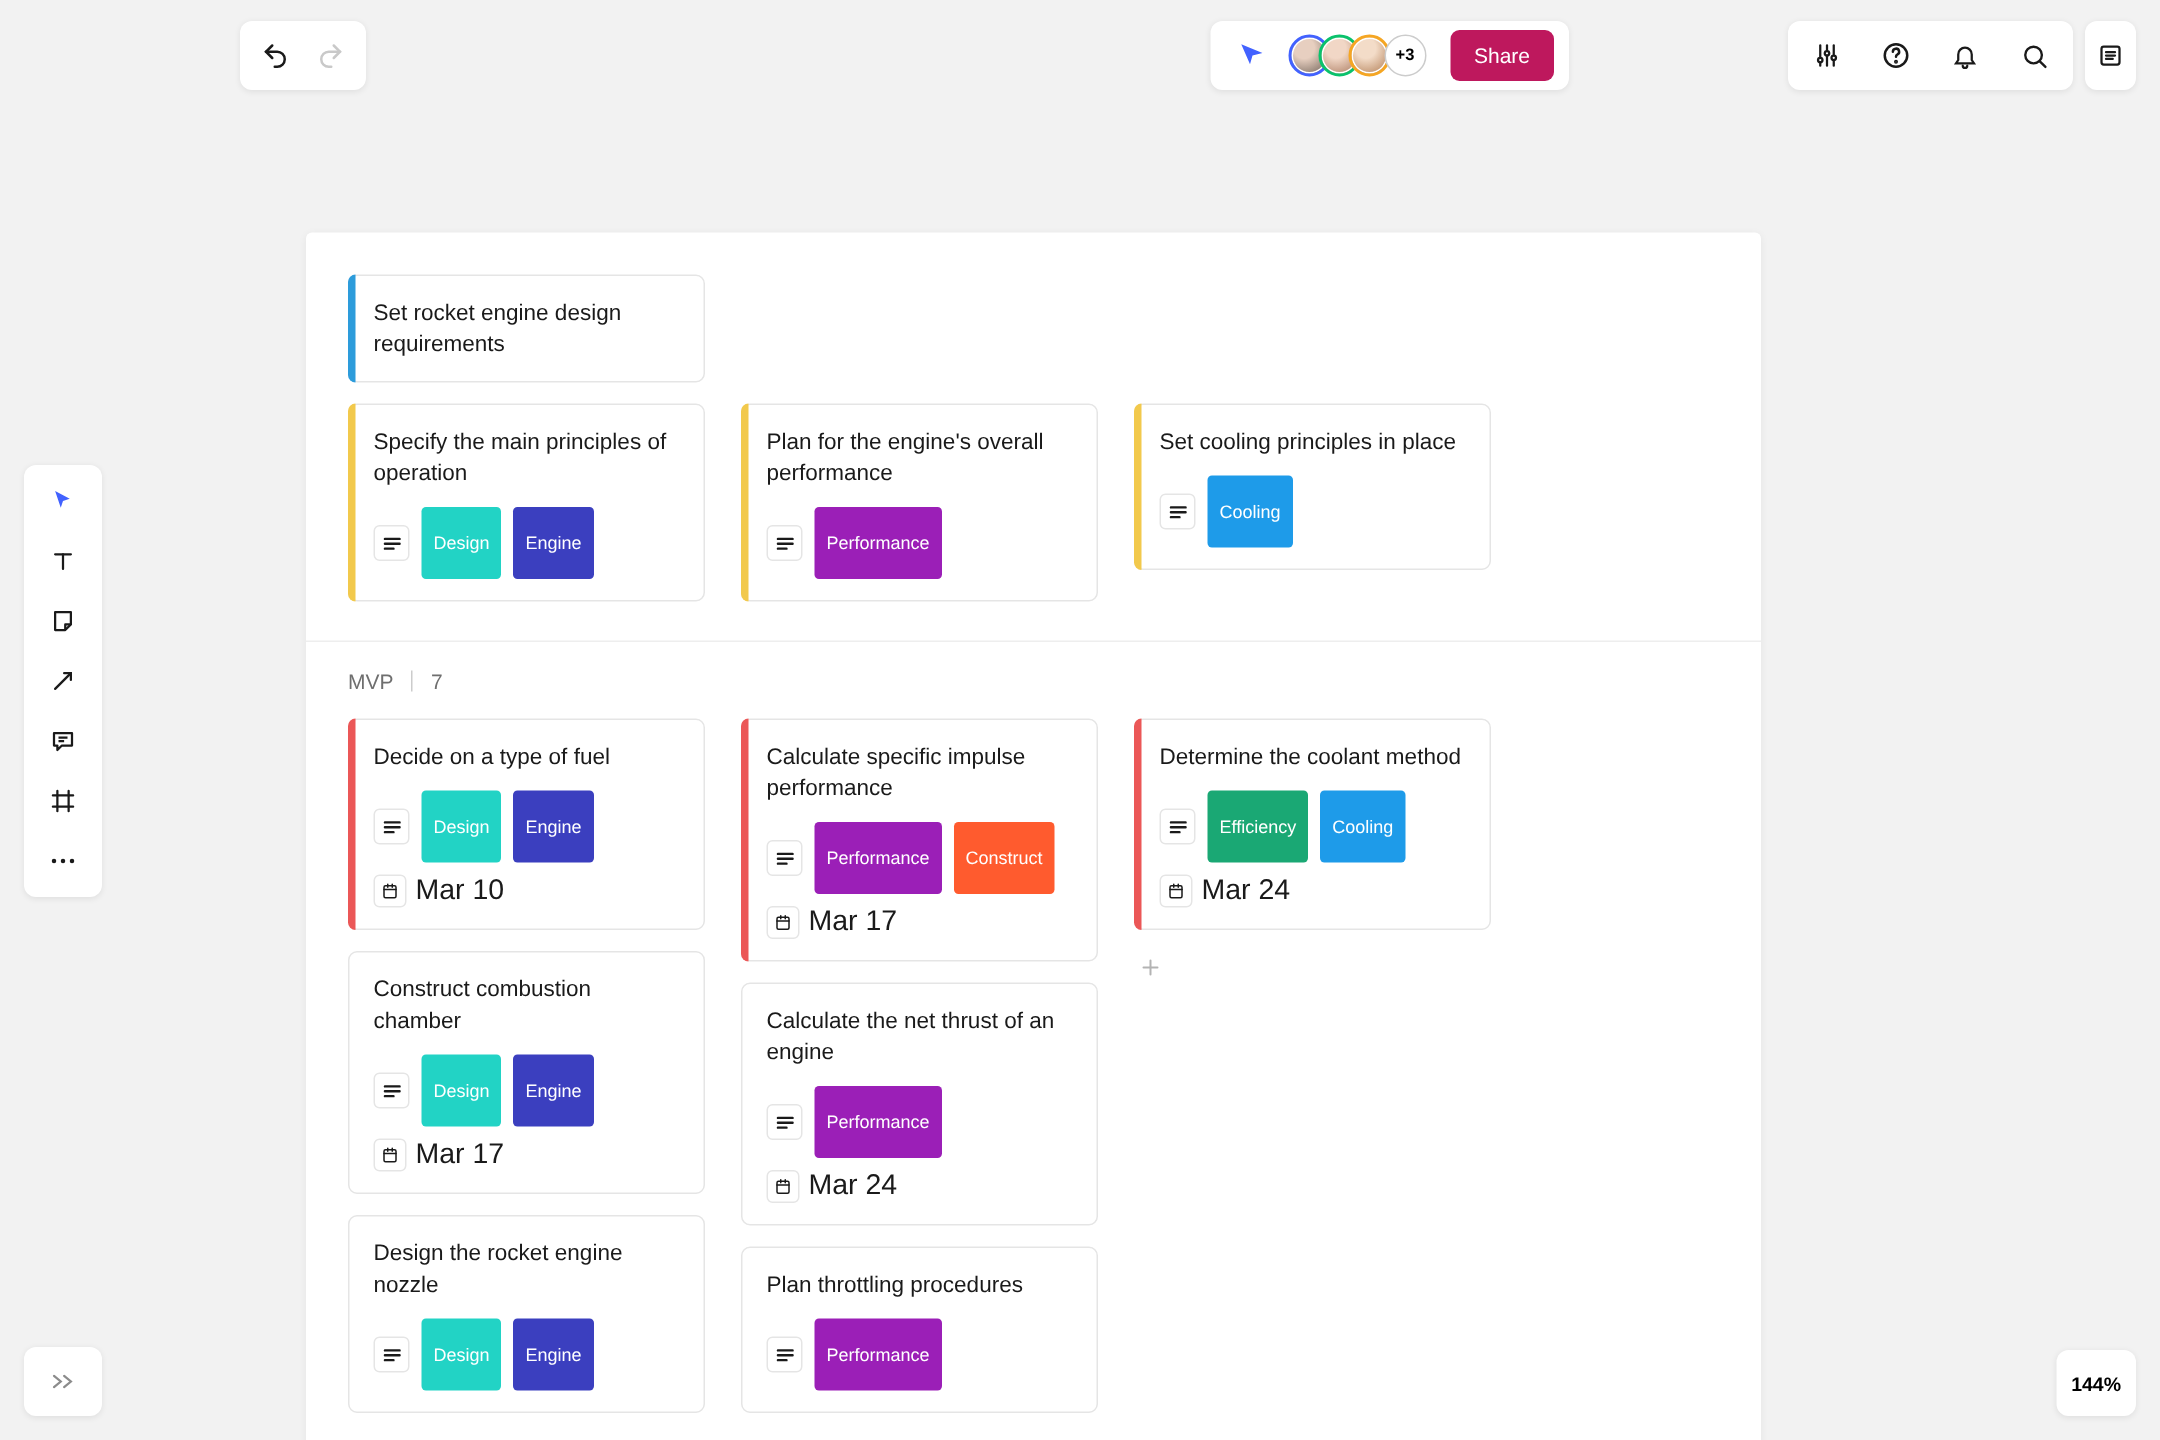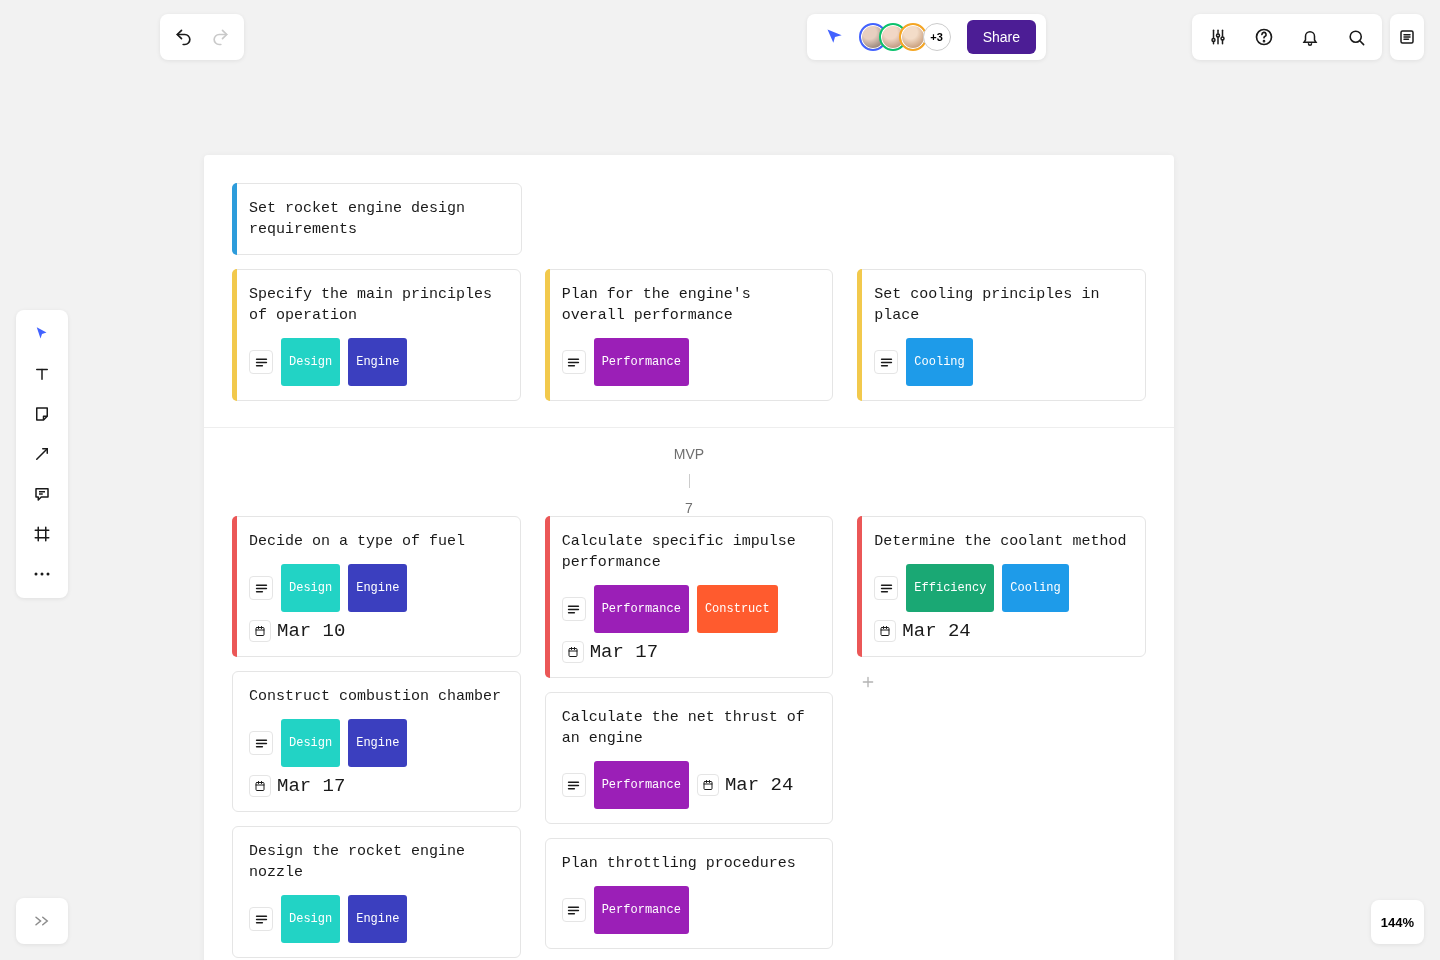--- a/index.html
+++ b/index.html
@@ -12,35 +12,35 @@
   #logo-panel { position:absolute; left:16px; top:0; height:46px; display:flex; align-items:center; padding:0 14px; gap:14px; }
   #logo-panel .sep { width:1px; height:20px; background:#e5e5e5; }
   #history-panel { position:absolute; left:160px; top:0; height:46px; display:flex; align-items:center; padding:0 10px; gap:8px; }
   .icon-btn { width:28px; height:28px; display:flex; align-items:center; justify-content:center; cursor:pointer; border-radius:4px; color:#1a1a1a; }
   #share-panel { position:absolute; right:394px; top:0; height:46px; display:flex; align-items:center; padding:0 10px 0 14px; gap:10px; }
   #icons-panel { position:absolute; right:58px; top:0; height:46px; display:flex; align-items:center; padding:0 12px; gap:18px; }
   #notes-panel { position:absolute; right:16px; top:0; width:34px; height:46px; display:flex; align-items:center; justify-content:center; }
   .avatar { width:28px; height:28px; border-radius:50%; border:2px solid; background-size:cover; background-position:center; box-shadow:inset 0 0 0 1px #fff; margin-left:-8px; }
   .avatar:first-child { margin-left:0; }
   .more-av { width:28px; height:28px; border-radius:50%; border:1px solid #ccc; display:flex; align-items:center; justify-content:center; font-size:11px; font-weight:600; margin-left:-4px; background:#fff; }
-  .share-btn { background:#4c1d95; color:#fff; border:none; border-radius:6px; height:34px; padding:0 16px; font-size:14px; font-weight:500; cursor:pointer; margin-left:6px; }
+  .share-btn { background:#be185d; color:#fff; border:none; border-radius:6px; height:34px; padding:0 16px; font-size:14px; font-weight:500; cursor:pointer; margin-left:6px; }
   
   #left-toolbar { position:absolute; left:16px; top:310px; width:52px; padding:8px 0; display:flex; flex-direction:column; align-items:center; gap:8px; }
   #left-toolbar .tool { width:40px; height:32px; display:flex; align-items:center; justify-content:center; cursor:pointer; border-radius:4px; color:#1a1a1a; }
   #left-toolbar .tool.active { color:#4262ff; }
   
   #tray-panel { position:absolute; left:16px; bottom:16px; width:52px; height:46px; display:flex; align-items:center; justify-content:center; }
   #zoom-panel { position:absolute; right:16px; bottom:16px; height:44px; display:flex; align-items:center; padding:0 10px; font-size:13px; font-weight:600; }
   
   #board { position:absolute; left:204px; top:155px; width:970px; background:#fff; border-radius:4px; box-shadow:0 1px 6px rgba(0,0,0,.06); padding:28px 28px 40px 28px; }
   #board hr { border:0; height:1px; background:#eee; margin:26px -28px 18px -28px; }
-  .section-head { display:flex; align-items:center; gap:12px; color:#6f6f6f; font-size:14px; margin-bottom:0;flex-direction:column; }
+  .section-head { display:flex; align-items:center; gap:12px; color:#6f6f6f; font-size:14px; margin-bottom:17px; }
   .section-head .bar { width:1px; height:14px; background:#ccc; }
   .cols { display:flex; gap:24px; }
-  .col { width:290px; display:flex; flex-direction:column; gap:14px;font-family:Liberation Mono, monospace; }
+  .col { width:238px; display:flex; flex-direction:column; gap:14px; }
   .card { position:relative; border:1px solid #e5e5e5; border-radius:6px; background:#fff; padding:14px 14px 14px 16px; }
   .card.accent::before { content:""; position:absolute; left:-1px; top:-1px; bottom:-1px; width:5px; border-radius:6px 0 0 6px; background:var(--accent); }
   .card-title { font-size:15px; color:#1a1a1a; margin-bottom:12px; line-height:1.4; }
   .card.simple .card-title { margin-bottom:0; }
   .card-meta { display:flex; align-items:center; gap:8px; flex-wrap:wrap; }
   .desc-btn { width:24px; height:24px; border:1px solid #e5e5e5; border-radius:4px; display:flex; align-items:center; justify-content:center; color:#1a1a1a; }
   .tag { font-size:12px; color:#fff; padding:17px 8px; border-radius:3px; font-weight:400; }
   .date { display:flex; align-items:center; gap:6px; font-size:19px; color:#1a1a1a; }
   .date .cal { width:22px; height:22px; border:1px solid #e5e5e5; border-radius:4px; display:flex; align-items:center; justify-content:center; }
   .add-btn { color:#b3b3b3; cursor:pointer; width:22px; height:22px; display:flex; align-items:center; justify-content:center; }

